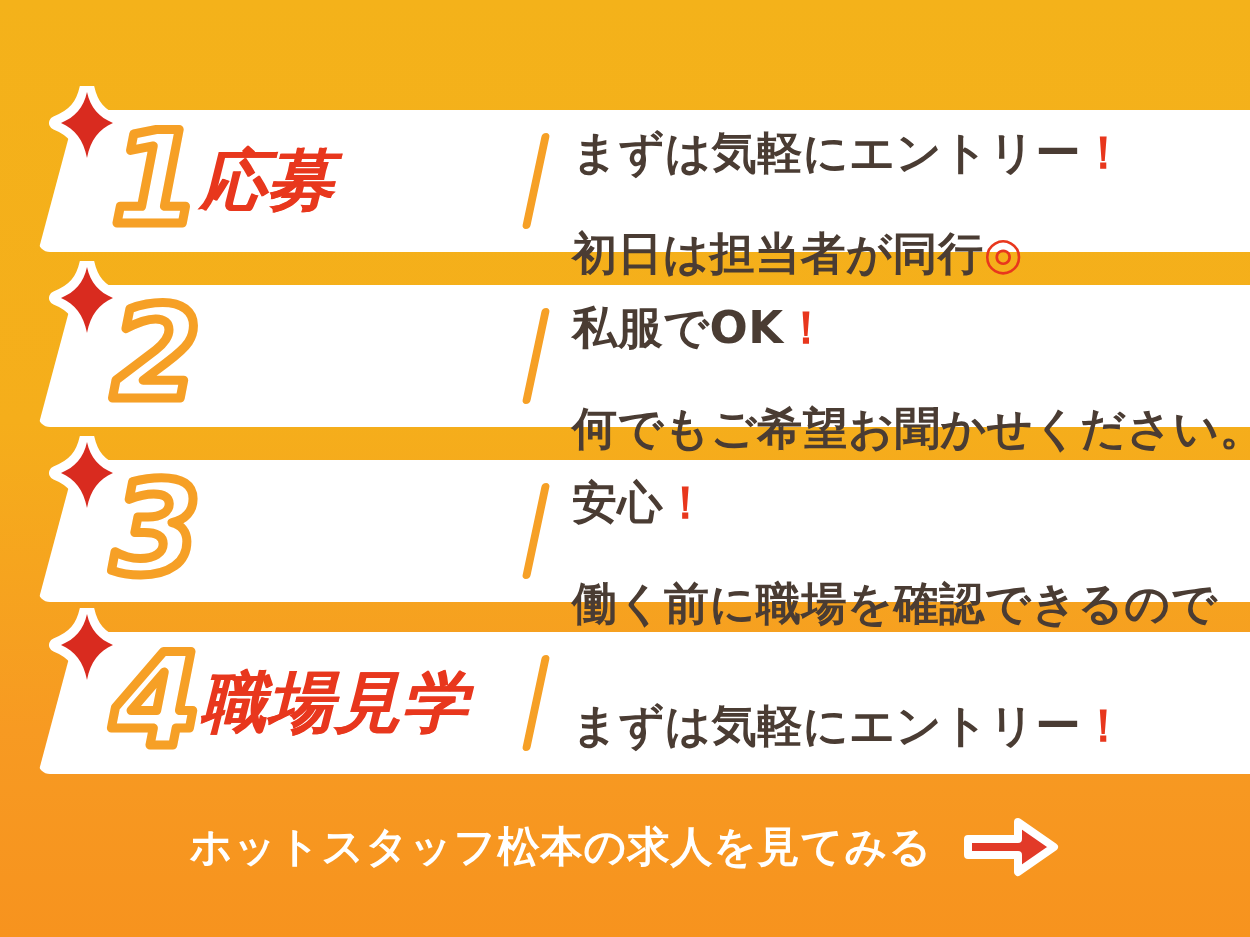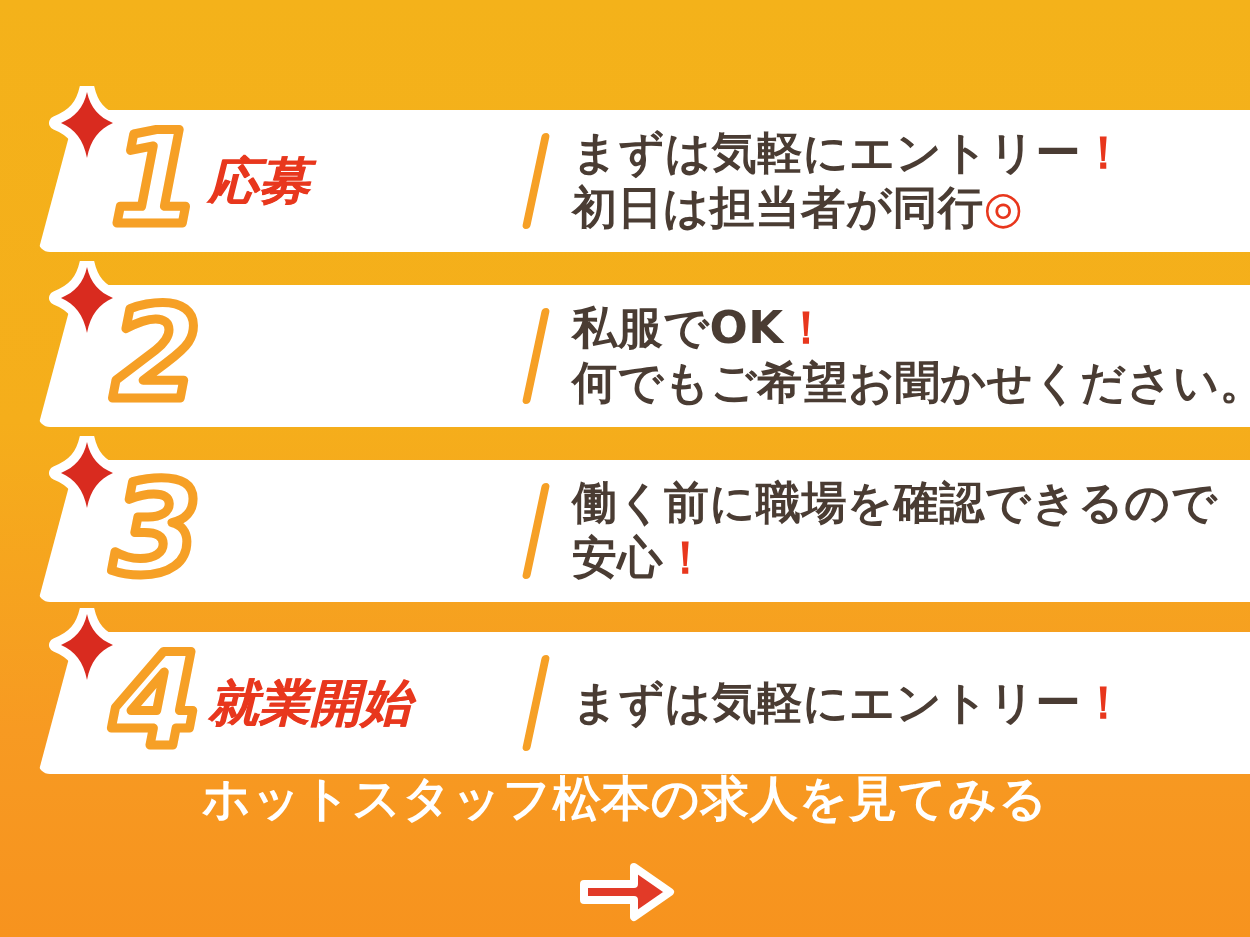--- a/index.html
+++ b/index.html
@@ -73,25 +73,25 @@
     position: absolute;
     left: 100px;
     top: 50%;
     transform: translateY(-50%);
     width: 112px;
     height: 124px;
   }
 
   .step-title {
     position: absolute;
-    left: 208px;
+    left: 200px;
     top: 50%;
     transform: translateY(-50%);
     color: #E8371D;
-    font-size: 50px;
+    font-size: 66px;
     font-weight: 700;
     letter-spacing: 1px;
     white-space: nowrap;
     font-family: Liberation Serif, serif;
     font-style: italic;
     text-shadow: 1px 0 0 #E8371D;
   }
 
   .divider {
     position: absolute;
@@ -110,43 +110,42 @@
     top: 50%;
     transform: translateY(-50%);
     color: #4A3C33;
     font-size: 45px;
     font-weight: 700;
     line-height: 1.22;
     white-space: nowrap;
     letter-spacing: 0.5px;
   }
   .desc .hl { color: #E8371D; }
-  .desc .line { display: block; }
+  .desc .line { display: block; margin-top: 46px; }
 
   
   #cta {
     position: absolute;
     left: 0;
     bottom: 0;
     width: 1250px;
     height: 180px;
     display: flex;
     align-items: center;
     justify-content: center;
   }
   .cta-text {
     color: #FFFFFF;
-    font-size: 48px;
+    font-size: 42px;
     font-weight: 700;
     letter-spacing: 1px;
     white-space: nowrap;
     display: flex;
     align-items: center;
     gap: 26px;
-    flex-direction: column;
   }
   .cta-arrow {
     width: 96px;
     height: 70px;
     flex: none;
     margin-left: 6px;
   }
 </style>
 </head>
 <body>
@@ -206,40 +205,40 @@
         <path d="M39 0 C43 20 52 30 70 37 C52 44 43 56 39 78 C35 56 26 44 8 37 C26 30 35 20 39 0 Z" fill="#FFFFFF" stroke="#FFFFFF" stroke-width="14" stroke-linejoin="round"></path>
         <path d="M39 6 C42.5 22 51 31 65 37 C51 43 42.5 54 39 72 C35.5 54 27 43 13 37 C27 31 35.5 22 39 6 Z" fill="#D92B1F"></path>
       </svg>
       <div class="row-inner">
         <svg class="numeral" viewBox="0 0 112 124">
           <text x="56" y="104" text-anchor="middle" font-family="DejaVu Sans, Liberation Sans, sans-serif" font-size="128" font-weight="700" font-style="italic" fill="none" stroke="#F6A026" stroke-width="9" stroke-linejoin="round">3</text>
         </svg>
         <div class="divider"></div>
         <div class="desc">
           <span class="line">
+            <span>安心</span><span class="hl">！</span>
+          </span>
+          <span class="line">
             <span>働く前に職場を確認できるので</span><span class="hl"></span>
           </span>
-          <span class="line">
-            <span>安心</span><span class="hl">！</span>
-          </span>
         </div>
       </div>
     </div>
 
     <div class="step-row" style="top:632px;">
       <div class="banner"></div>
       <svg class="sparkle" viewBox="0 0 78 82">
         <path d="M39 0 C43 20 52 30 70 37 C52 44 43 56 39 78 C35 56 26 44 8 37 C26 30 35 20 39 0 Z" fill="#FFFFFF" stroke="#FFFFFF" stroke-width="14" stroke-linejoin="round"></path>
         <path d="M39 6 C42.5 22 51 31 65 37 C51 43 42.5 54 39 72 C35.5 54 27 43 13 37 C27 31 35.5 22 39 6 Z" fill="#D92B1F"></path>
       </svg>
       <div class="row-inner">
         <svg class="numeral" viewBox="0 0 112 124">
           <text x="56" y="104" text-anchor="middle" font-family="DejaVu Sans, Liberation Sans, sans-serif" font-size="128" font-weight="700" font-style="italic" fill="none" stroke="#F6A026" stroke-width="9" stroke-linejoin="round">4</text>
         </svg>
-        <div class="step-title">就業開始</div>
+        <div class="step-title">職場見学</div>
         <div class="divider"></div>
         <div class="desc">
           <span class="line">
             <span>まずは気軽にエントリー</span><span class="hl">！</span>
           </span>
         </div>
       </div>
     </div>
 
   </div>

